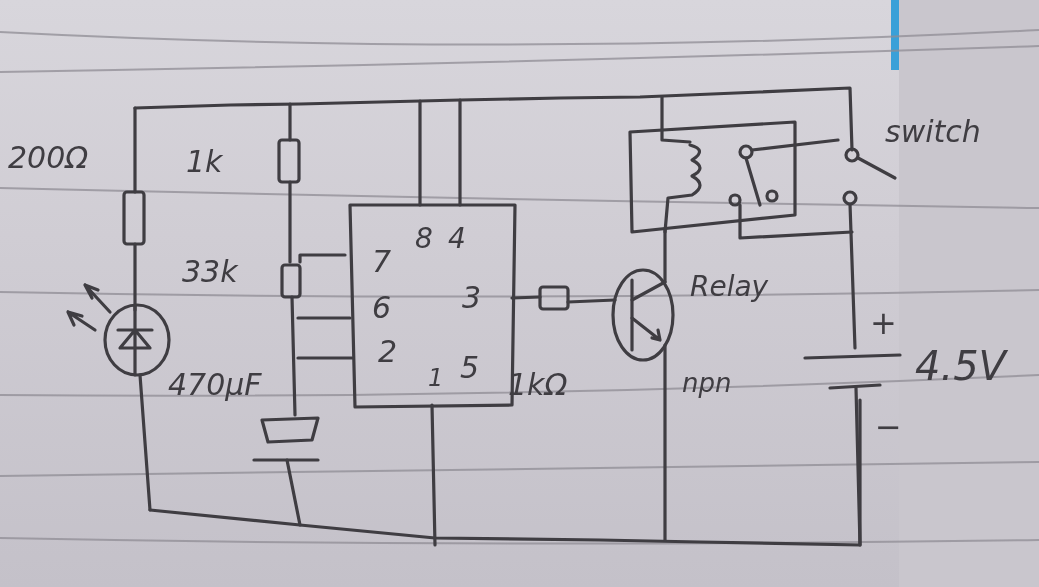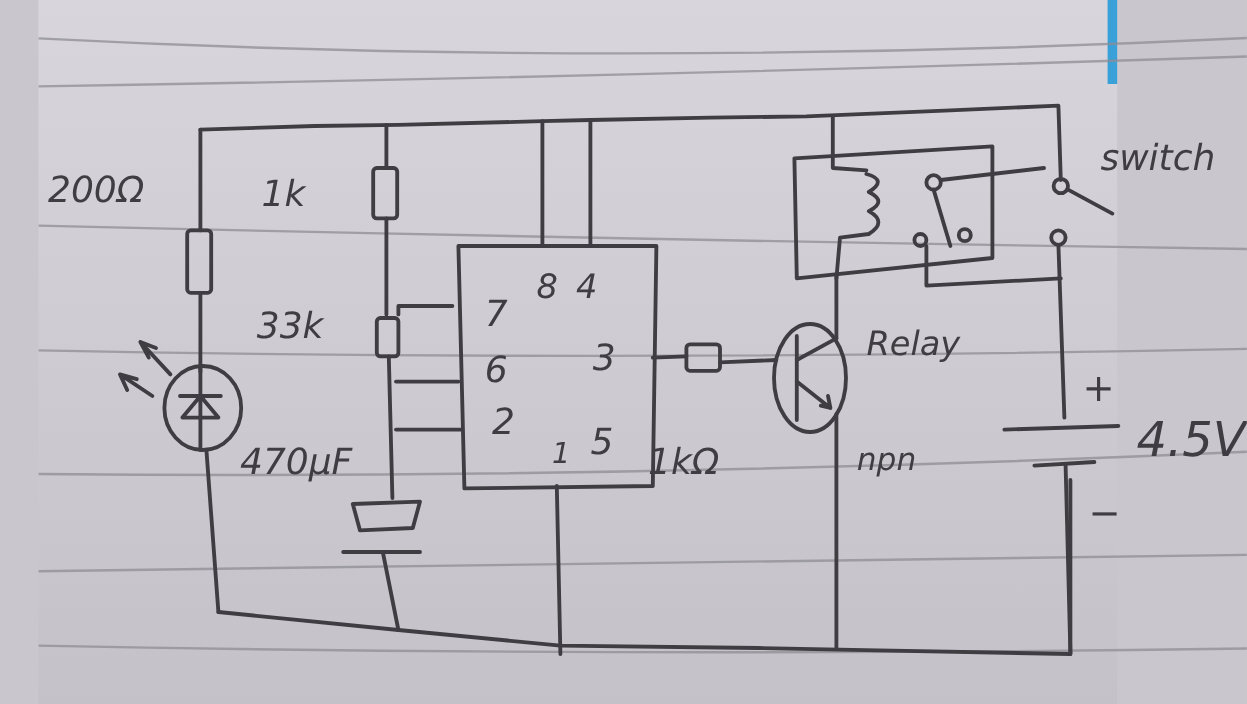--- a/index.html
+++ b/index.html
@@ -4,21 +4,20 @@
 <style>
   html, body { margin: 0; padding: 0; }
   body {
     width: 1039px; height: 587px; overflow: hidden;
     background: #c9c6cd;
     font-family: "DejaVu Sans", sans-serif;
   }
   .paper {
     position: relative; width: 899px; height: 587px;
     background: linear-gradient(180deg, #d8d6dc 0%, #d0cdd4 40%, #c4c1c9 100%);
-    margin-left: 32px;
   }
   .edge { position: absolute; right: 0; top: 0; width: 8px; height: 70px; background: #3aa0d8; }
   svg { position: absolute; left: 0; top: 0; }
   .ink { stroke: #3f3d42; stroke-width: 3.2; fill: none; stroke-linecap: round; stroke-linejoin: round; }
   .rule { stroke: #8f8c94; stroke-width: 2; fill: none; opacity: 0.75; }
   .hand { font-family: "DejaVu Sans", sans-serif; fill: #3f3d42; font-style: italic; }
 </style>
 </head>
 <body>
 

